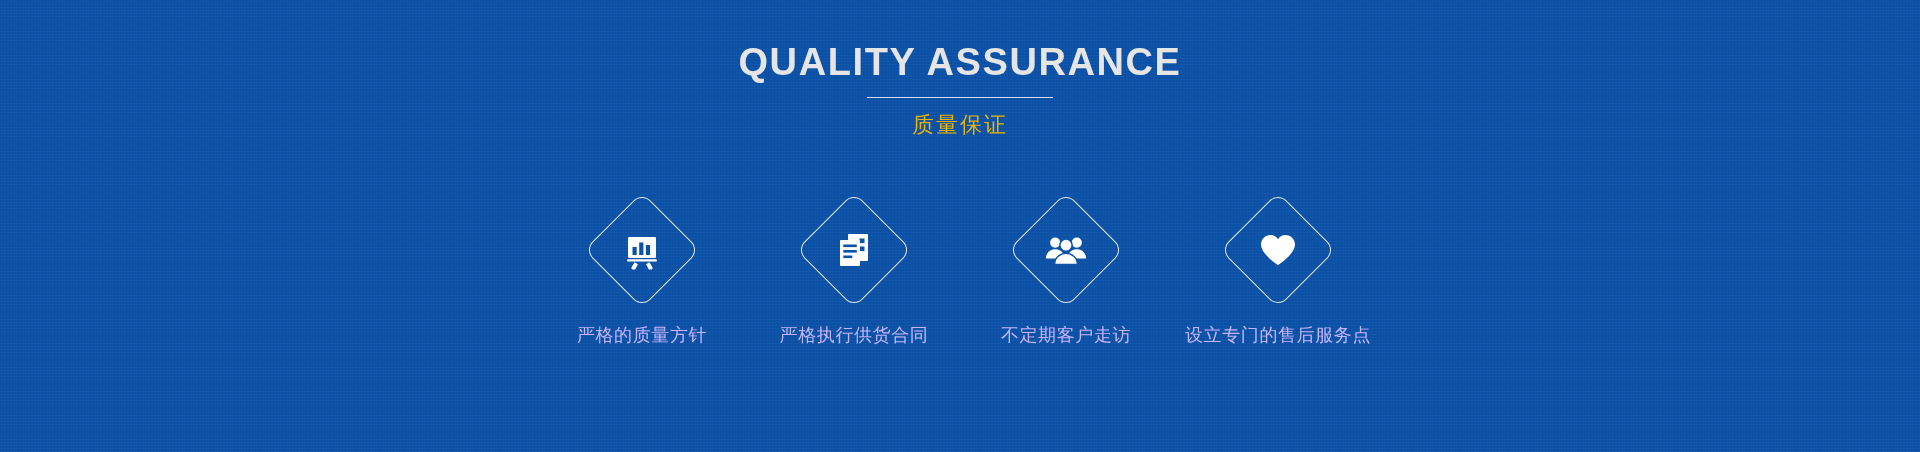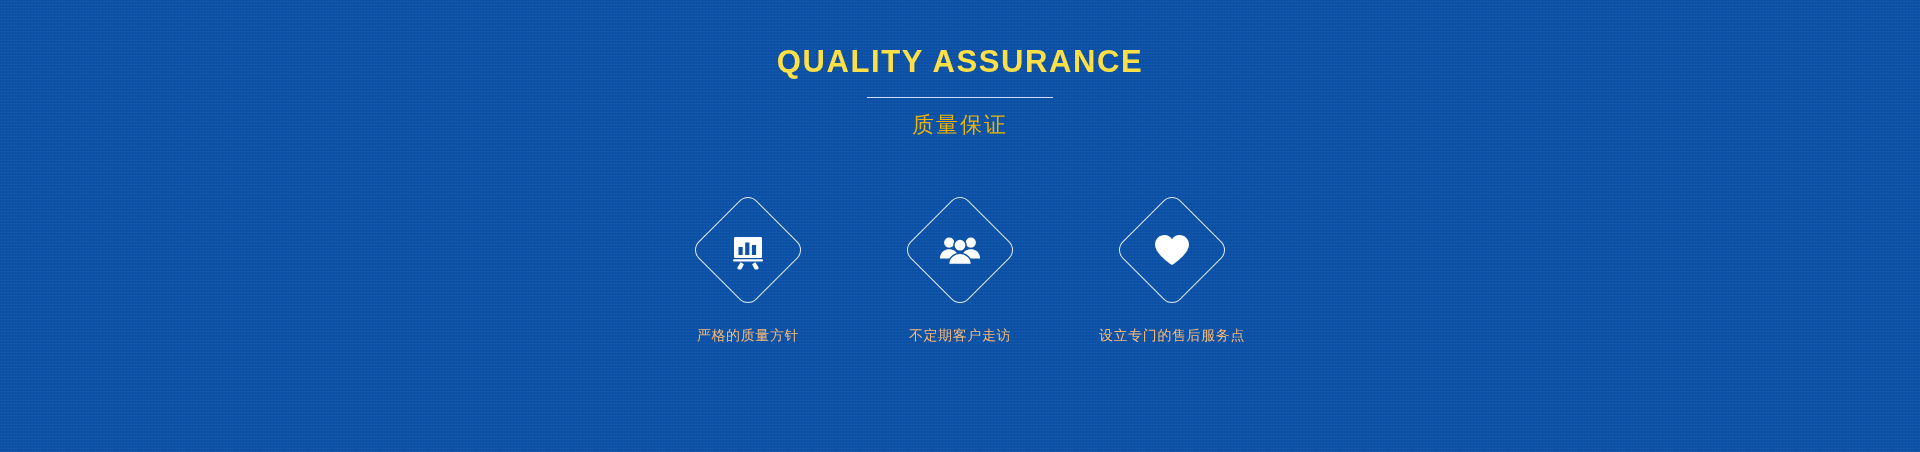--- a/index.html
+++ b/index.html
@@ -56,24 +56,24 @@
   
   .heading {
     position: absolute;
     left: 0;
     top: 44px;
     width: 1920px;
     text-align: center;
   }
 
   .heading-title {
-    font-size: 31px;
+    font-size: 38px;
     font-weight: bold;
     letter-spacing: 1.6px;
-    color: #fde047;
+    color: #e5e5e5;
     line-height: 36px;
     white-space: nowrap;
   }
 
   .heading-divider {
     width: 186px;
     height: 1px;
     background: #dfeaf6;
     margin: 17px auto 0 auto;
     opacity: 0.92;
@@ -127,22 +127,22 @@
     display: flex;
     align-items: center;
     justify-content: center;
     color: #ffffff;
   }
 
   .feature-glyph svg { display: block; }
 
   .feature-label {
     margin-top: 34px;
-    font-size: 14px;
-    color: #fdba74;
+    font-size: 18px;
+    color: #c4b5fd;
     letter-spacing: 0.6px;
     line-height: 20px;
     white-space: nowrap;
     text-align: center;
   }
 </style>
 </head>
 <body>
 
 <div class="banner">
@@ -169,20 +169,36 @@
               <rect x="24.9" y="16" width="4.2" height="10" fill="#0b52a8"></rect>
               <rect x="6" y="30.2" width="30" height="2.3" rx="1.1" fill="#ffffff"></rect>
               <path d="M13.6 33.2 L10.6 38.2 a1.6 1.6 0 0 0 1.4 2.4 h1.2 a1.6 1.6 0 0 0 1.4-.9 l2.3-4.4 z" fill="#ffffff"></path>
               <path d="M28.4 33.2 L31.4 38.2 a1.6 1.6 0 0 1-1.4 2.4 h-1.2 a1.6 1.6 0 0 1-1.4-.9 l-2.3-4.4 z" fill="#ffffff"></path>
             </svg>
           </span>
         </div>
         <div class="feature-label">严格的质量方针</div>
       </div>
 
+      <div class="feature">
+        <div class="feature-diamond">
+          <span class="feature-glyph">
+            <svg width="42" height="42" viewBox="0 0 42 42" fill="none">
+              <rect x="15" y="5" width="20" height="27" rx="1" fill="#ffffff"></rect>
+              <rect x="26.5" y="9.5" width="5" height="4.6" fill="#0b52a8"></rect>
+              <rect x="26.5" y="17.5" width="5" height="4.6" fill="#0b52a8"></rect>
+              <rect x="7" y="11" width="20" height="26" rx="1" fill="#ffffff"></rect>
+              <rect x="10.3" y="15.5" width="13.5" height="2.6" fill="#0b52a8"></rect>
+              <rect x="10.3" y="21" width="13.5" height="2.6" fill="#0b52a8"></rect>
+              <rect x="10.3" y="26.5" width="9" height="2.6" fill="#0b52a8"></rect>
+            </svg>
+          </span>
+        </div>
+        <div class="feature-label">严格执行供货合同</div>
+      </div>
 
 
       <div class="feature">
         <div class="feature-diamond">
           <span class="feature-glyph">
             <svg width="42" height="42" viewBox="0 0 42 42" fill="none">
               <circle cx="10.2" cy="13.6" r="5.1" fill="#ffffff"></circle>
               <path d="M0.9 29.5 c0-5.5 4.2-9.3 9.3-9.3 s9.3 3.8 9.3 9.3 z" fill="#ffffff"></path>
               <circle cx="31.8" cy="13.6" r="5.1" fill="#ffffff"></circle>
               <path d="M22.5 29.5 c0-5.5 4.2-9.3 9.3-9.3 s9.3 3.8 9.3 9.3 z" fill="#ffffff"></path>

